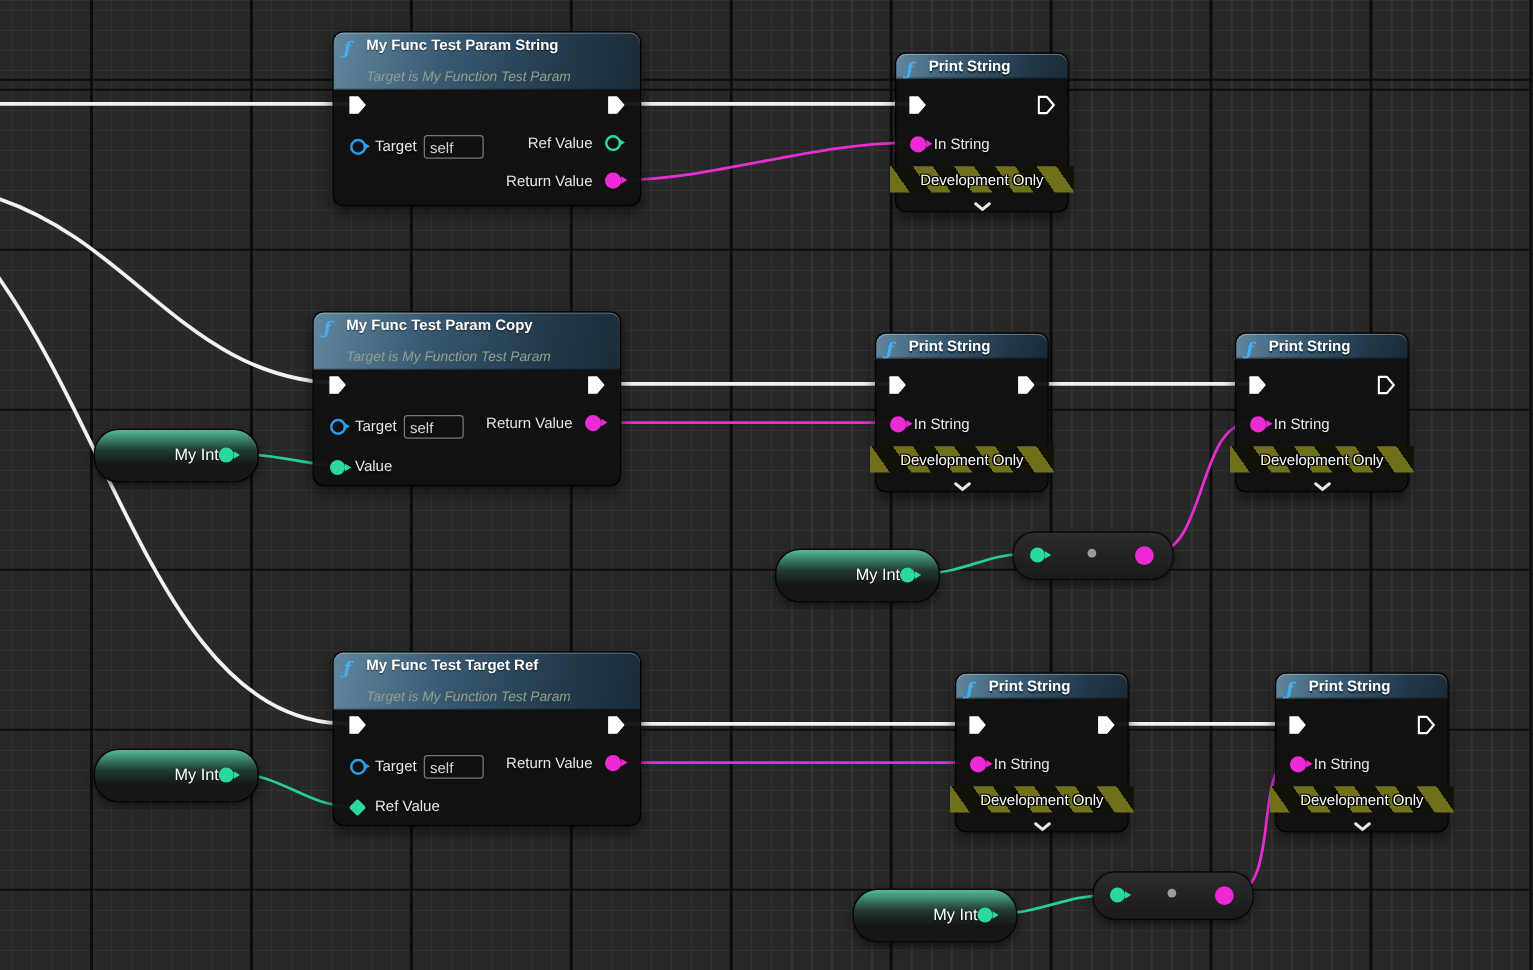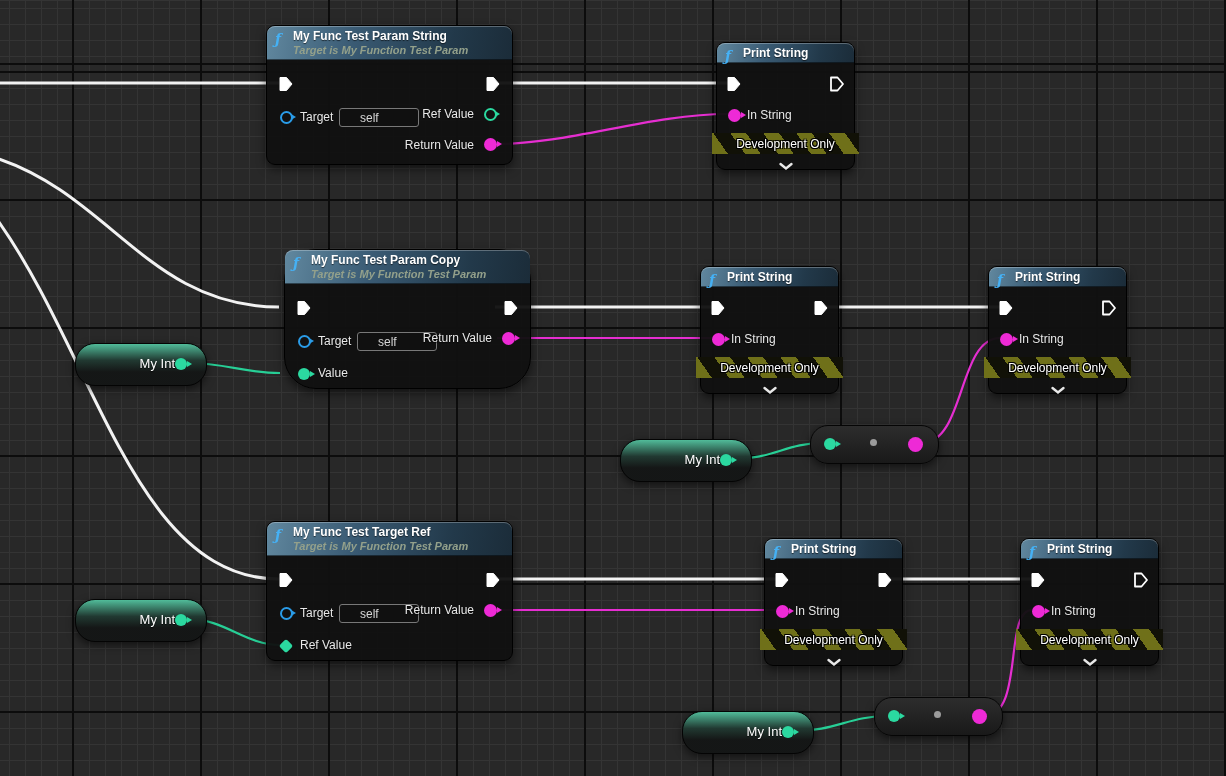--- a/index.html
+++ b/index.html
@@ -23,21 +23,21 @@
         border-radius:9px;box-shadow:0 4px 10px rgba(0,0,0,.55);}
   .nhead{position:absolute;left:0;top:0;right:0;border-radius:8px 8px 0 0;
         background:linear-gradient(100deg,#61889f 0%,#3a5b74 35%,#22394a 75%,#1b2c39 100%);
         box-shadow:inset 0 1px 0 rgba(255,255,255,.28), inset 0 -1px 0 rgba(0,0,0,.5);
         padding:3px 8px 4px 26px;}
   .ficon{position:absolute;left:8px;top:4px;width:14px;height:14px;}
   .ficon::before{content:"ƒ";font-family:"DejaVu Serif",serif;font-style:italic;
         font-weight:bold;font-size:14px;color:#45b1f5;line-height:14px;}
   .ntitle{font-size:12px;font-weight:bold;color:#fff;white-space:nowrap;
         text-shadow:0 1px 1px rgba(0,0,0,.6);}
-  .nsub{font-size:11px;font-style:italic;color:#93a08b;white-space:nowrap;margin-top:1px;font-weight:bold;}
+  .nsub{font-size:11px;font-style:italic;color:#93a08b;white-space:nowrap;margin-top:13px;}
 
   .execpin{position:absolute;width:14px;height:16px;}
   .execpin svg{display:block;}
 
   .pin{position:absolute;border-radius:50%;}
   .pin.filled-str{width:13px;height:13px;background:#ee2ad6;}
   .pin.filled-int{width:12px;height:12px;background:#2bd9a0;}
   .pin.hollow-obj{width:9px;height:9px;border:2.5px solid #2a9ce8;background:transparent;}
   .pin.hollow-int{width:9px;height:9px;border:2.5px solid #2bd9a0;background:transparent;}
   .pin::after{content:"";position:absolute;top:50%;margin-top:-3.5px;left:100%;
@@ -50,21 +50,21 @@
         transform:rotate(45deg);}
   .pin.diamond::after{display:none;}
   .graydot{position:absolute;width:7px;height:7px;border-radius:50%;background:#9b9b9b;}
 
   .plabel{position:absolute;font-size:12px;color:#e8e8e8;white-space:nowrap;
         text-shadow:0 1px 1px rgba(0,0,0,.7);}
   .plabel.right{text-align:right;}
 
   .selfbox{position:absolute;width:38px;height:17px;background:#101010;
         border:1px solid #787878;border-radius:3px;color:#d6d6d6;font-size:12px;
-        font-family:"Liberation Sans",sans-serif;padding:0 20px;}
+        font-family:"Liberation Sans",sans-serif;padding:0 4px;}
 
   .devbanner{position:absolute;left:-5px;right:-5px;height:21px;
         background:repeating-linear-gradient(55deg,#6f7019 0 13px,#111107 13px 27px);
         display:flex;align-items:center;justify-content:center;}
   .devtext{font-size:12px;color:#fff;white-space:nowrap;
         text-shadow:1px 1px 0 #000,-1px 1px 0 #000,1px -1px 0 #000,-1px -1px 0 #000;}
   .chevron{position:absolute;left:50%;transform:translateX(-50%);width:16px;height:9px;cursor:pointer;}
 
   .varnode{position:absolute;width:130px;height:41px;border-radius:20px;
         border:1px solid #040404;box-shadow:0 3px 8px rgba(0,0,0,.55);
@@ -146,21 +146,21 @@
     <span class="plabel" style="left:30px;top:65px;">In String</span>
     <div class="devbanner" style="top:90px;">
       <span class="devtext">Development Only</span>
     </div>
     <span class="chevron" style="top:114px;">
       <svg width="16" height="9">
           <path d="M2.5,2 L8,6.5 L13.5,2" fill="none" stroke="#e8e8e8" stroke-width="2.4" stroke-linecap="round"></path>
         </svg></span>
   </div>
 
-  <div class="node" style="left:284px;top:249px;width:245px;height:138px;border-radius:32px;">
+  <div class="node" style="left:250px;top:249px;width:245px;height:138px;">
     <div class="nhead">
       <span class="ficon"></span>
       <div class="ntitle">My Func Test Param Copy</div>
       <div class="nsub">Target is My Function Test Param</div>
     </div>
     <span class="execpin" style="left:12px;top:50px;">
       <svg width="14" height="16">
           <path d="M1,1.5 L7.5,1.5 L13,8 L7.5,14.5 L1,14.5 Z" fill="#fff" stroke="#fff" stroke-linejoin="round"></path>
         </svg>
       </span>

